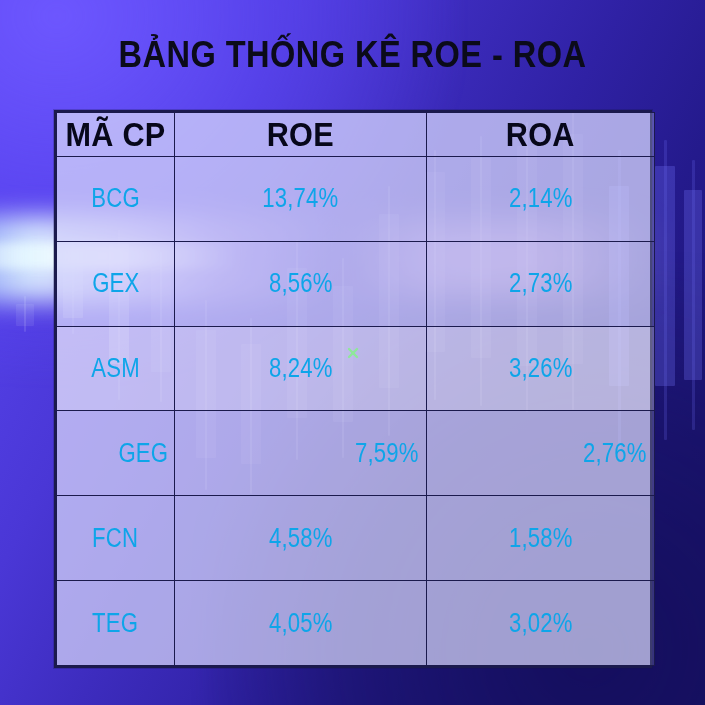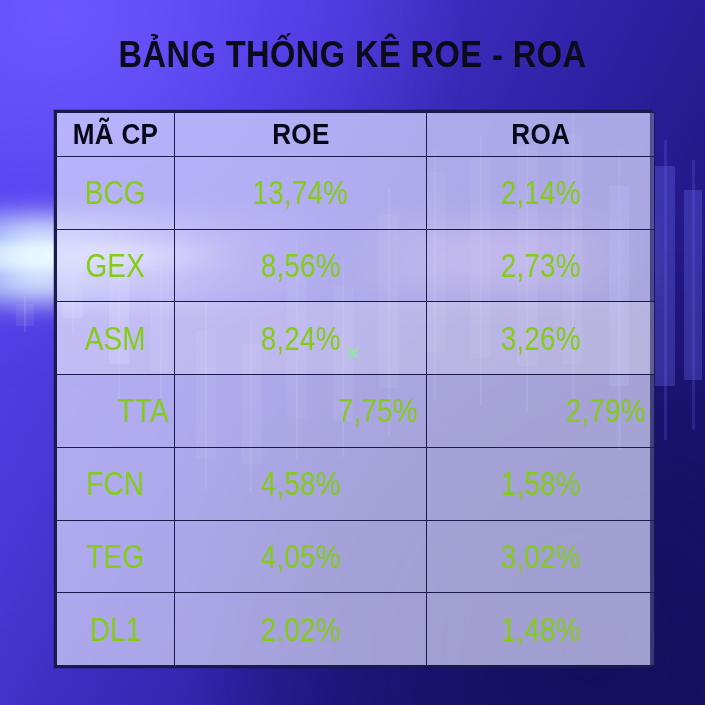--- a/index.html
+++ b/index.html
@@ -155,35 +155,35 @@
     border: 1px solid #1b1a4d;
     text-align: center;
     vertical-align: middle;
     color: #0d0d22;
     padding: 0;
   }
   table.roe thead th {
     height: 43px;
     font-family: "Liberation Sans Narrow", "Liberation Sans", sans-serif;
     font-weight: 700;
-    font-size: 29px;
+    font-size: 34px;
     letter-spacing: 0.3px;
     color: #07071a;
   }
   table.roe thead th span {
     display: inline-block;
     transform: scaleX(0.9);
   }
   table.roe tbody td {
     height: 42.9px;
     font-family: "Liberation Sans Narrow", "Liberation Sans", sans-serif;
     font-weight: 400;
-    font-size: 34px;
+    font-size: 27px;
     letter-spacing: 0.2px;
-    color: #84cc16;
+    color: #0ea5e9;
   }
   table.roe tbody td span {
     display: inline-block;
     transform: scaleX(0.82);
   }
 
   
   tbody tr:nth-child(1) td { background: rgba(196,196,250,0.30); }
   tbody tr:nth-child(2) td { background: rgba(196,196,250,0.26); }
   tbody tr:nth-child(3) td { background: rgba(236,232,252,0.34); }
@@ -286,38 +286,33 @@
           <td><span>GEX</span></td>
           <td><span>8,56%</span></td>
           <td><span>2,73%</span></td>
         </tr>
         <tr>
           <td><span>ASM</span></td>
           <td><span>8,24%</span></td>
           <td><span>3,26%</span></td>
         </tr>
         <tr>
-          <td><span>TTA</span></td>
-          <td><span>7,75%</span></td>
-          <td><span>2,79%</span></td>
+          <td><span>GEG</span></td>
+          <td><span>7,59%</span></td>
+          <td><span>2,76%</span></td>
         </tr>
         <tr>
           <td><span>FCN</span></td>
           <td><span>4,58%</span></td>
           <td><span>1,58%</span></td>
         </tr>
         <tr>
           <td><span>TEG</span></td>
           <td><span>4,05%</span></td>
           <td><span>3,02%</span></td>
-        </tr>
-        <tr>
-          <td><span>DL1</span></td>
-          <td><span>2.02%</span></td>
-          <td><span>1,48%</span></td>
         </tr>
       </tbody>
     </table>
   </div>
 
   <div class="cursor-x">
     <svg width="14" height="14" viewBox="0 0 14 14" aria-hidden="true">
       <g stroke="#8ee89a" stroke-width="2.4" stroke-linecap="round">
         <line x1="3" y1="3" x2="11" y2="11"></line>
         <line x1="11" y1="3" x2="3" y2="11"></line>

